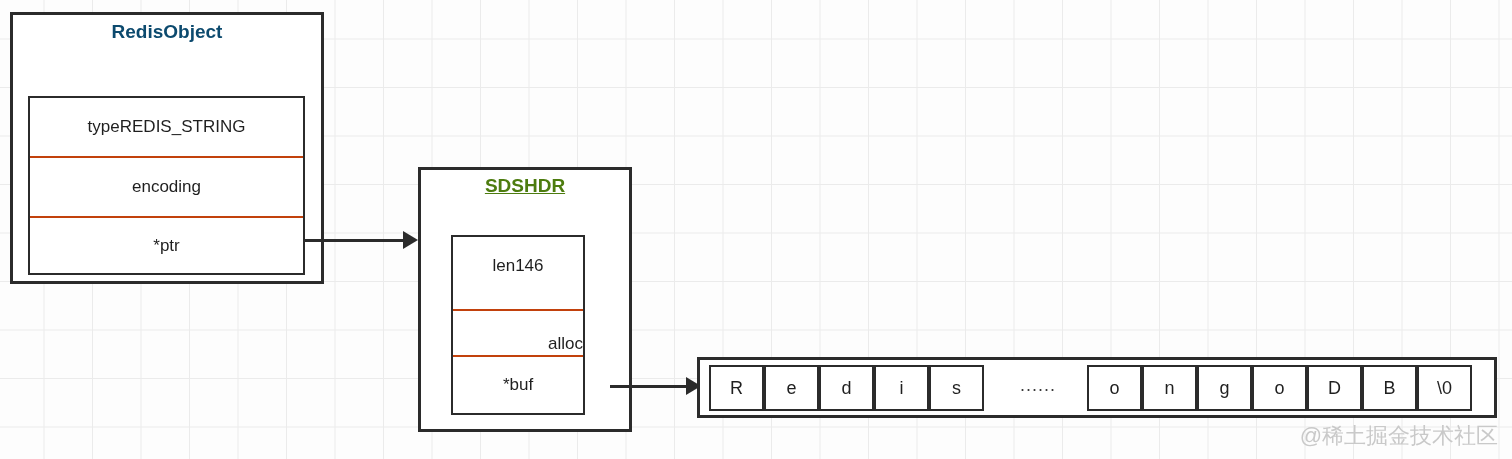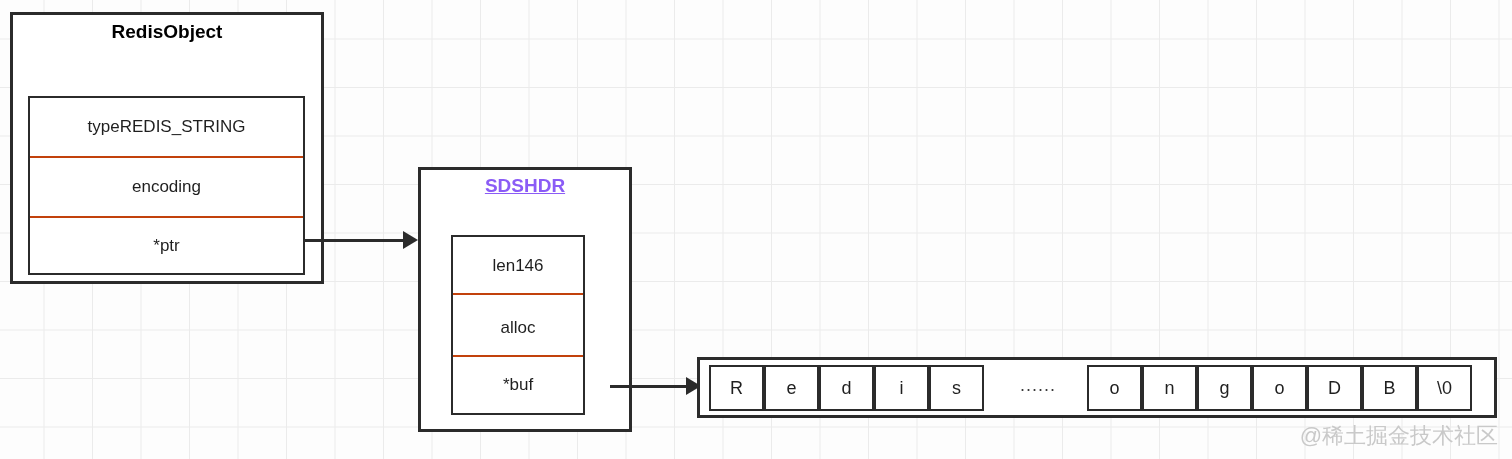--- a/index.html
+++ b/index.html
@@ -53,22 +53,22 @@
   }
   .row + .row { border-top: 2px solid #c2410c; }
 
   .title {
     position: absolute;
     text-align: center;
     font-size: 19px;
     font-weight: bold;
     white-space: nowrap;
   }
-  .title-green { color: #000000; }
-  .title-red   { color: #8b5cf6; text-decoration: underline; }
+  .title-green { color: #0c4a6e; }
+  .title-red   { color: #4d7c0f; text-decoration: underline; }
 
   
   .conn-line {
     position: absolute;
     background: #2b2b2b;
     height: 3px;
   }
   .arrow-head {
     position: absolute;
     width: 0;
@@ -137,21 +137,21 @@
 
   <div class="box" style="left:418px; top:167px; width:214px; height:265px;">
     <div class="title title-red" style="left:0; right:0; top:5px;">SDSHDR</div>
   </div>
 
   <div class="inner-box" style="left:451px; top:235px; width:134px; height:180px;">
     <div class="row" style="top:0; height:58px;">
       <span>len</span>
       <span>146</span>
     </div>
-    <div class="row" style="top:56px; height:60px; justify-content:center; padding-top:8px;">
+    <div class="row" style="top:72px; height:60px; justify-content:flex-end; padding-top:8px;">
       <span>alloc</span>
     </div>
     <div class="row" style="top:118px; height:58px;">
       <span>*buf</span>
     </div>
   </div>
 
   <div class="conn-line" style="left:610px; top:385px; width:78px;"></div>
   <div class="arrow-head" style="left:686px; top:377px;"></div>
 

